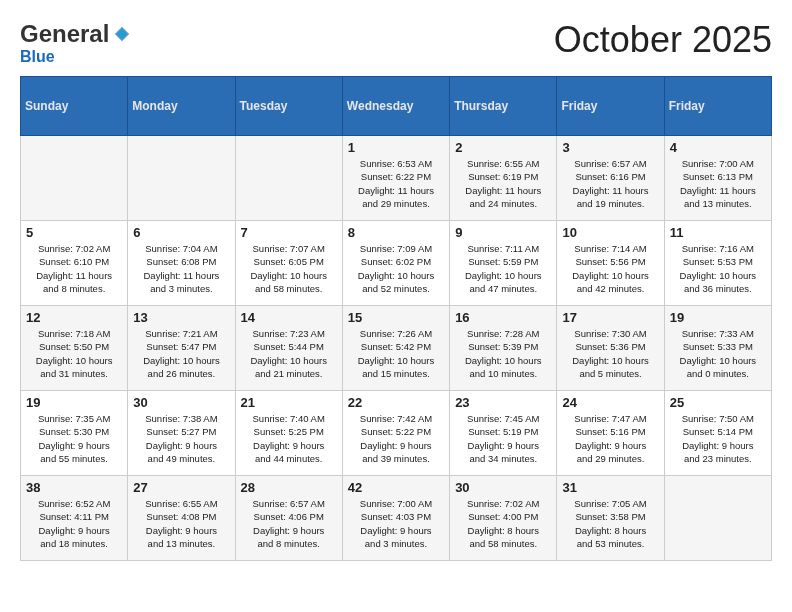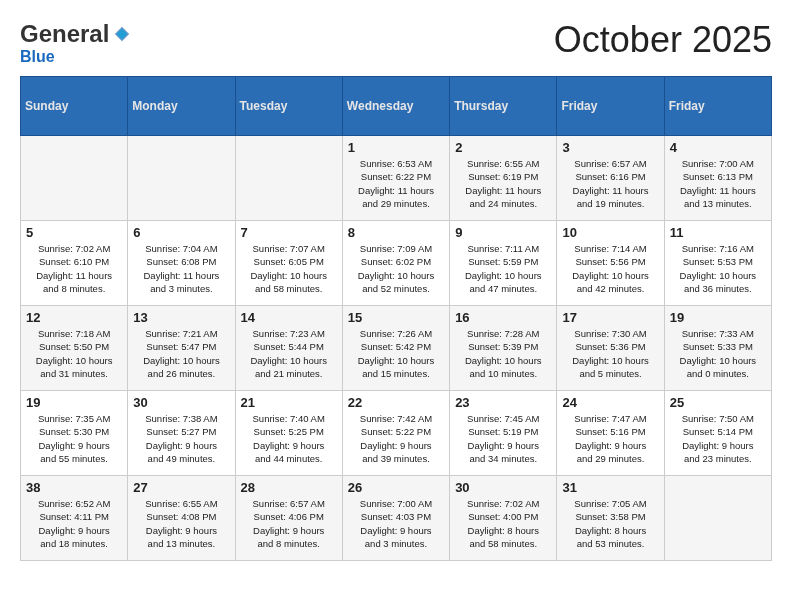--- a/index.html
+++ b/index.html
@@ -243,21 +243,21 @@
         </td>
         <td>
           <span class="day-number">27</span>
           <div class="day-info">Sunrise: 6:55 AM<br>Sunset: 4:08 PM<br>Daylight: 9 hours<br>and 13 minutes.</div>
         </td>
         <td>
           <span class="day-number">28</span>
           <div class="day-info">Sunrise: 6:57 AM<br>Sunset: 4:06 PM<br>Daylight: 9 hours<br>and 8 minutes.</div>
         </td>
         <td>
-          <span class="day-number">26</span>
+          <span class="day-number">42</span>
           <div class="day-info">Sunrise: 7:00 AM<br>Sunset: 4:03 PM<br>Daylight: 9 hours<br>and 3 minutes.</div>
         </td>
         <td>
           <span class="day-number">30</span>
           <div class="day-info">Sunrise: 7:02 AM<br>Sunset: 4:00 PM<br>Daylight: 8 hours<br>and 58 minutes.</div>
         </td>
         <td>
           <span class="day-number">31</span>
           <div class="day-info">Sunrise: 7:05 AM<br>Sunset: 3:58 PM<br>Daylight: 8 hours<br>and 53 minutes.</div>
         </td>

